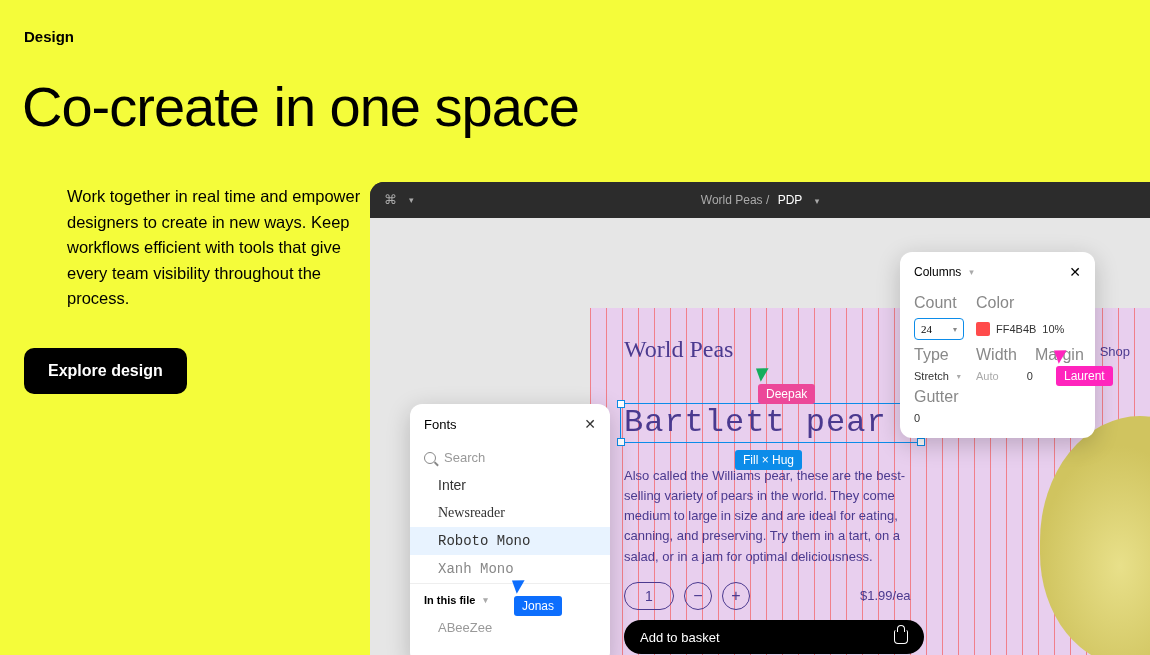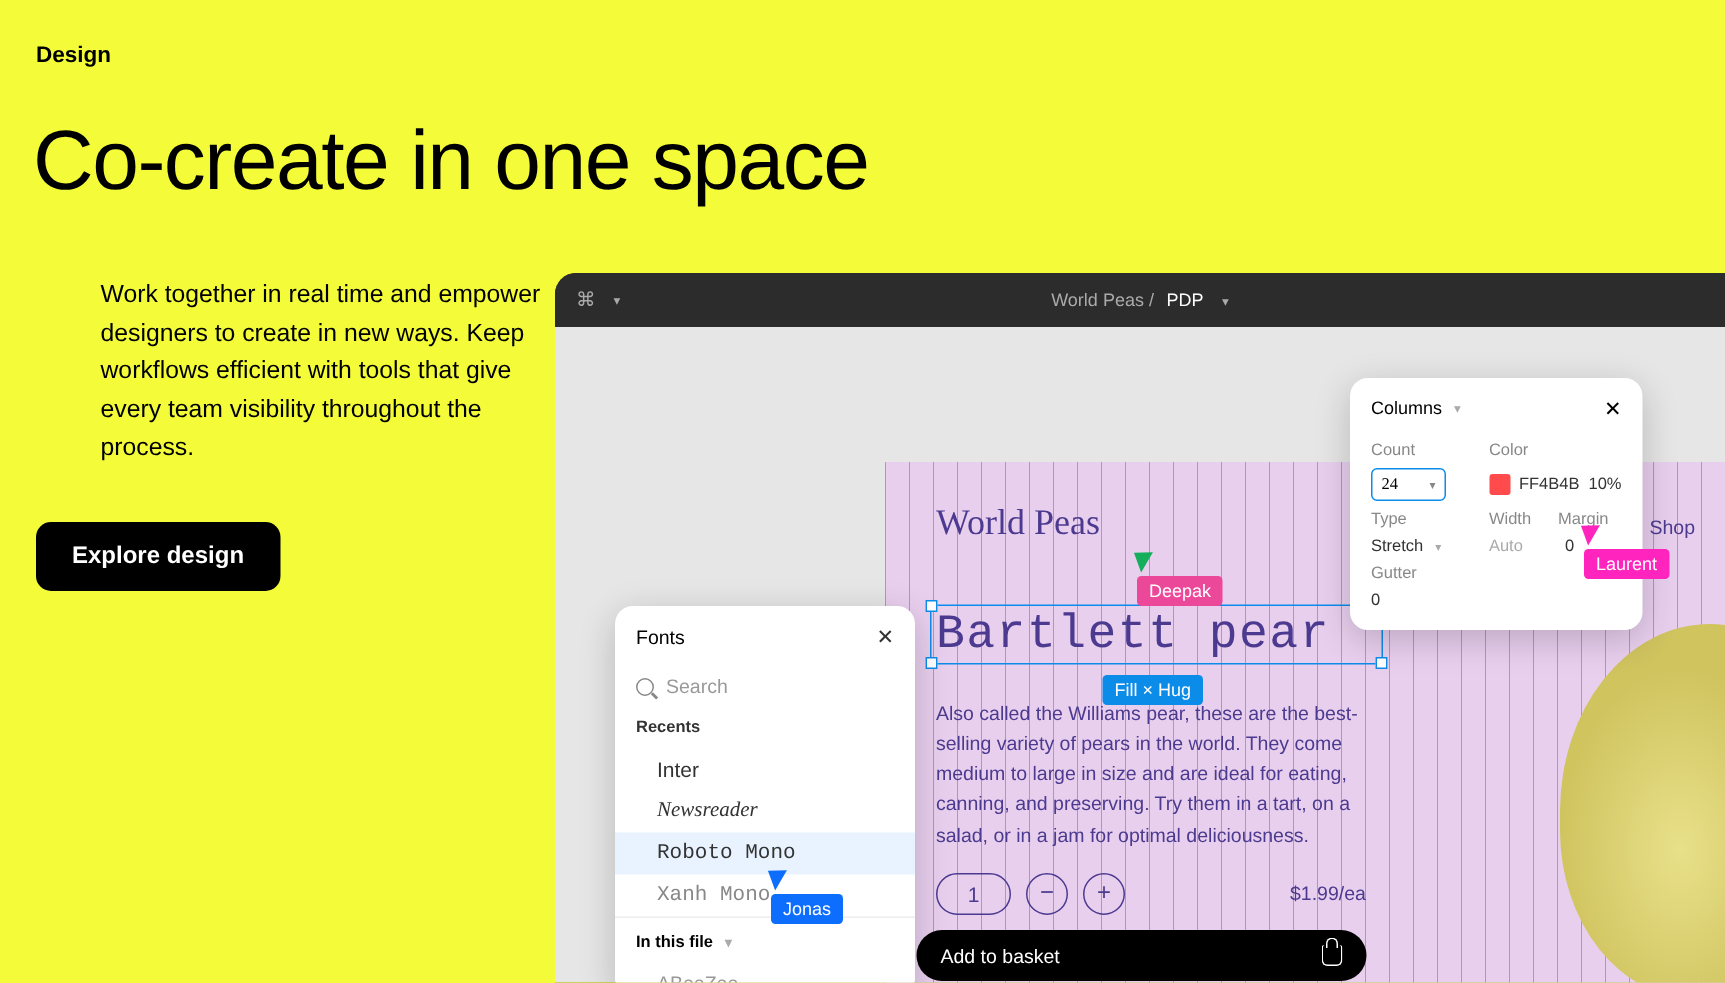--- a/index.html
+++ b/index.html
@@ -74,21 +74,21 @@
   }
   .qty-row { position: absolute; left: 34px; top: 274px; display: flex; align-items: center; gap: 10px; }
   .pill, .circ {
     border: 1.5px solid #4b3a8f; color: #4b3a8f; display: inline-flex;
     align-items: center; justify-content: center; font-size: 16px;
   }
   .pill { width: 50px; height: 28px; border-radius: 14px; font-size: 14px; }
   .circ { width: 28px; height: 28px; border-radius: 50%; }
   .price { position: absolute; left: 270px; top: 280px; font-size: 13px; color: #4b3a8f; }
   .basket {
-    position: absolute; left: 21px; top: 312px; width: 300px; height: 34px;
+    position: absolute; left: 34px; top: 312px; width: 300px; height: 34px;
     background: #000; color: #fff; border-radius: 17px; display: flex; align-items: center;
     padding: 0 16px; font-size: 13px; justify-content: space-between;
   }
   .basket-ico { width: 14px; height: 14px; border: 1.5px solid #fff; border-radius: 2px 2px 4px 4px; border-top: none; position: relative;}
   .basket-ico::before{content:"";position:absolute;left:2px;top:-5px;width:6px;height:6px;border:1.5px solid #fff;border-bottom:none;border-radius:4px 4px 0 0;}
 
   .pear-img {
     position: absolute; right: -50px; top: 108px; width: 200px; height: 250px;
     background: radial-gradient(ellipse 80px 120px at 40% 60%, #e8e08a, #d0c45f);
     border-radius: 50% 50% 45% 45%;
@@ -107,37 +107,37 @@
   }
   .fp-head { display:flex;justify-content:space-between;align-items:center;padding:12px 14px;font-weight:500; }
   .fp-close{font-size:14px;color:#333;cursor:pointer;}
   .fp-search{display:flex;align-items:center;gap:8px;padding:6px 14px;color:#999;}
   .fp-search .mag{width:12px;height:12px;border:1.5px solid #888;border-radius:50%;position:relative;}
   .fp-search .mag::after{content:"";position:absolute;width:5px;height:1.5px;background:#888;transform:rotate(45deg);left:9px;top:10px;}
   .fp-section{padding:8px 14px;font-size:11px;font-weight:600;color:#333;}
   .fp-item{padding:6px 14px 6px 28px;font-size:14px;color:#333;}
   .fp-item.sel{background:#e8f3ff;}
   .ff-inter{font-family: Arial, sans-serif;}
-  .ff-news{font-family: Georgia, serif; font-style: italic;}
+  .ff-news{font-family: Georgia, serif; }
   .ff-mono{font-family: 'Courier New', monospace;}
   .ff-xanh{font-family: 'Courier New', monospace; color:#888;}
   .fp-foot{padding:10px 14px;font-size:11px;font-weight:600;display:flex;align-items:center;gap:4px;border-top:1px solid #eee;}
   .fp-extra{padding:4px 14px 0 28px;font-size:13px;color:#999;}
 
   
   .cols-panel {
     position: absolute; left: 530px; top: 34px; width: 195px;
     background: #fff; border-radius: 12px; box-shadow: 0 6px 24px rgba(0,0,0,.2);
     padding: 12px 14px 14px; font-size: 12px;
   }
   .cp-head{display:flex;justify-content:space-between;align-items:center;margin-bottom:14px;}
   .cp-title{font-weight:500;display:flex;align-items:center;gap:4px;font-size:12px;}
   .cp-close{font-size:14px;cursor:pointer;}
   .cp-grid{display:grid;grid-template-columns: 1fr 1fr;gap:6px 12px;}
-  .cp-label{font-size:11px;color:#888;}
+  .cp-label{font-size:16px;color:#888;}
   .cp-count{border:1px solid #0c8ce9;border-radius:4px;padding:4px 6px;display:flex;justify-content:space-between;align-items:center;width:50px;font-size:11px;font-family:Liberation Serif, serif;}
   .cp-count .chv{font-size:8px;color:#888;}
   .cp-color{display:flex;align-items:center;gap:6px;font-size:11px;}
   .swatch{width:14px;height:14px;background:#ff4b4b;border-radius:2px;}
   .cp-alpha{font-size:11px;color:#333;}
   .cp-val{font-size:11px;color:#333;}
   .cp-stretch{display:flex;align-items:center;gap:4px;font-size:11px;color:#333;}
   .cp-auto{color:#aaa;font-size:11px;}
 
   
@@ -201,21 +201,20 @@
 
     <div class="fonts-panel">
       <div class="fp-head">
         <span>Fonts</span>
         <span class="fp-close">✕</span>
       </div>
       <div class="fp-search">
         <span class="mag"></span>
         <span>Search</span>
       </div>
-      <div class="fp-section">Recents</div>
       <div class="fp-item ff-inter">Inter</div>
       <div class="fp-item ff-news">Newsreader</div>
       <div class="fp-item ff-mono sel">Roboto Mono</div>
       <div class="fp-item ff-xanh">Xanh Mono</div>
       <div class="fp-foot">
         <span>In this file</span>
           <span class="chev">▾</span>
       </div>
       <div class="fp-extra">ABeeZee</div>
     </div>

